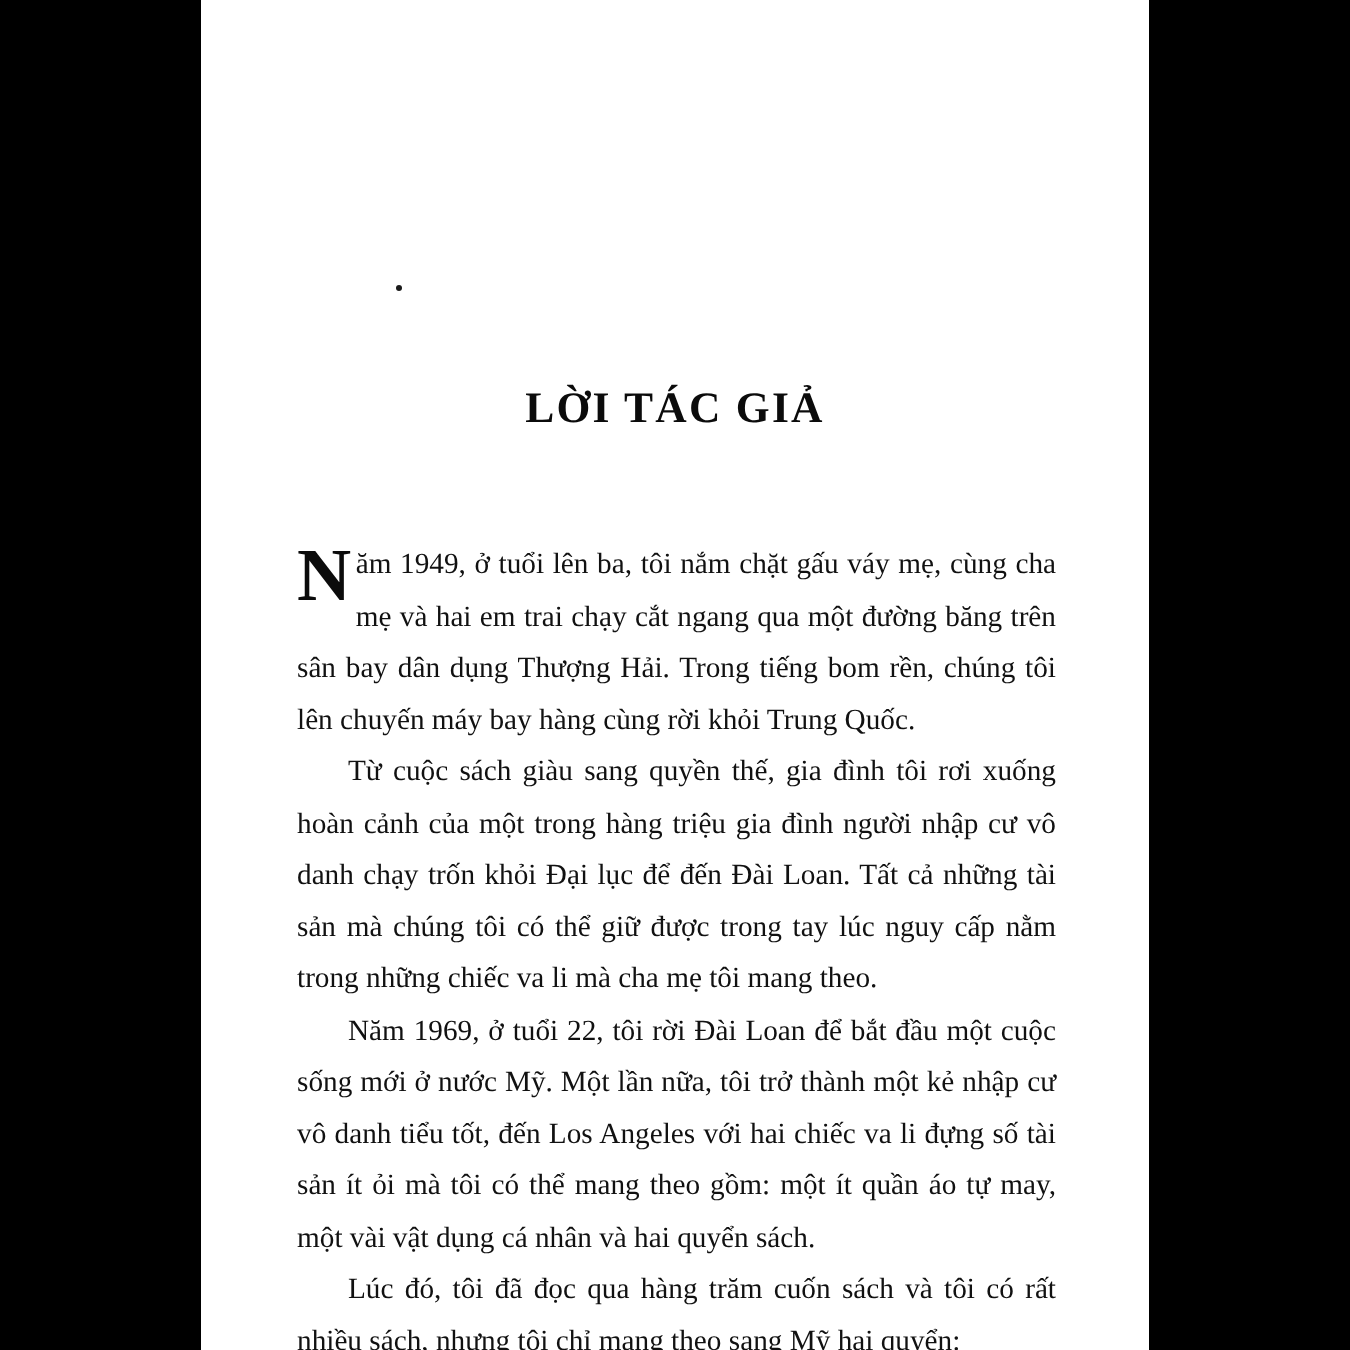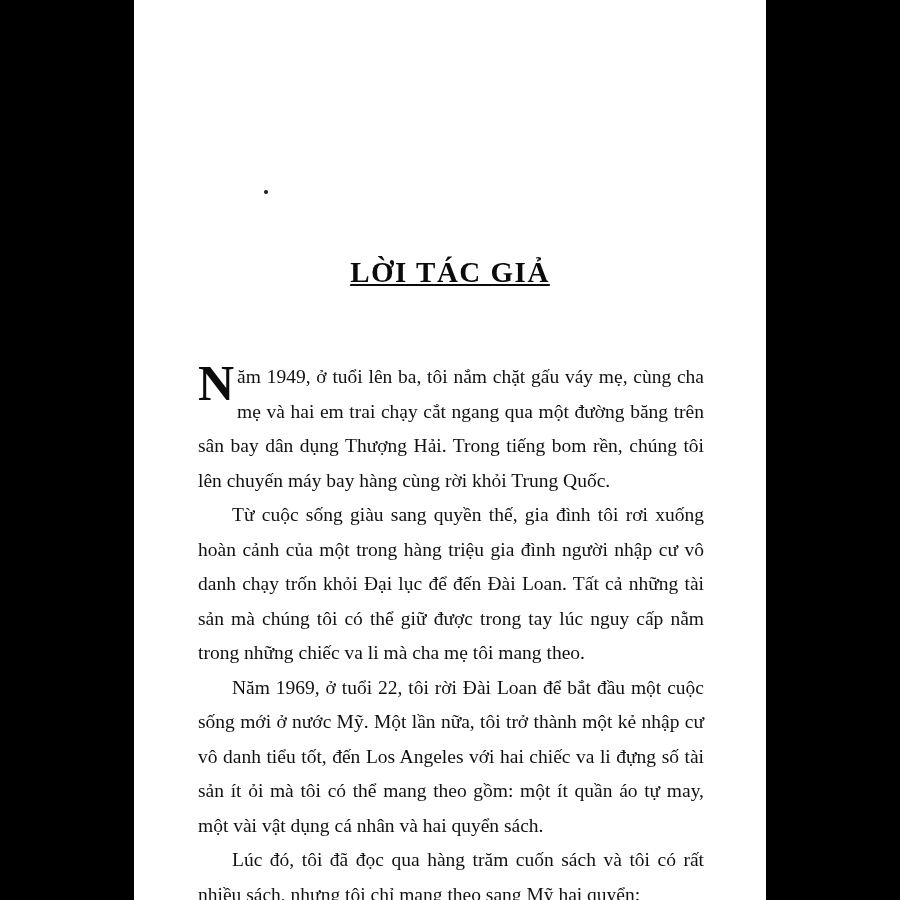--- a/index.html
+++ b/index.html
@@ -41,21 +41,20 @@
     position: absolute;
     left: 0;
     top: 256px;
     width: 632px;
     text-align: center;
     font-size: 29px;
     font-weight: bold;
     letter-spacing: 1.5px;
     color: #0b0b0b;
     font-family: "Liberation Serif", "DejaVu Serif", serif;
-    text-decoration: underline;
   }
   .body-text {
     position: absolute;
     left: 64px;
     top: 360px;
     width: 506px;
     color: #111111;
     font-size: 19.5px;
     line-height: 34.5px;
     text-align: justify;
@@ -90,21 +89,21 @@
   <div class="content">
 
     <div class="dot-mark"></div>
 
     <div class="chapter-title">LỜI TÁC GIẢ</div>
 
     <div class="body-text">
 
       <p class="dropcap-para"><span class="dropcap">N</span><span>ăm 1949, ở tuổi lên ba, tôi nắm chặt gấu váy mẹ, cùng cha mẹ và hai em trai chạy cắt ngang qua một đường băng trên sân bay dân dụng Thượng Hải. Trong tiếng bom rền, chúng tôi lên chuyến máy bay hàng cùng rời khỏi Trung Quốc.</span></p>
 
-      <p class="indent">Từ cuộc sống giàu sang quyền thế, gia đình tôi rơi xuống hoàn cảnh của một trong hàng triệu gia đình người nhập cư vô danh chạy trốn khỏi Đại lục để đến Đài Loan. Tất cả những tài sản mà chúng tôi có thể giữ được trong tay lúc nguy cấp nằm trong những chiếc va li mà cha mẹ tôi mang theo.</p>
+      <p class="indent">Từ cuộc sách giàu sang quyền thế, gia đình tôi rơi xuống hoàn cảnh của một trong hàng triệu gia đình người nhập cư vô danh chạy trốn khỏi Đại lục để đến Đài Loan. Tất cả những tài sản mà chúng tôi có thể giữ được trong tay lúc nguy cấp nằm trong những chiếc va li mà cha mẹ tôi mang theo.</p>
 
       <p class="indent">Năm 1969, ở tuổi 22, tôi rời Đài Loan để bắt đầu một cuộc sống mới ở nước Mỹ. Một lần nữa, tôi trở thành một kẻ nhập cư vô danh tiểu tốt, đến Los Angeles với hai chiếc va li đựng số tài sản ít ỏi mà tôi có thể mang theo gồm: một ít quần áo tự may, một vài vật dụng cá nhân và hai quyển sách.</p>
 
       <p class="indent">Lúc đó, tôi đã đọc qua hàng trăm cuốn sách và tôi có rất nhiều sách, nhưng tôi chỉ mang theo sang Mỹ hai quyển:</p>
 
     </div>
   </div>
 </div>
 
 </body></html>

